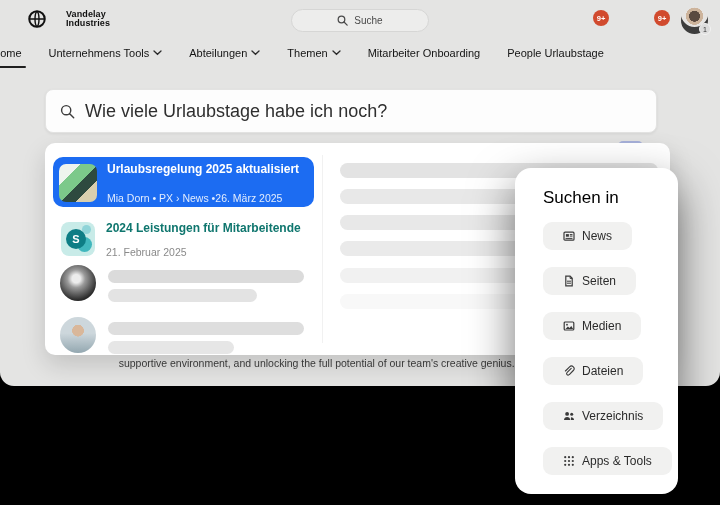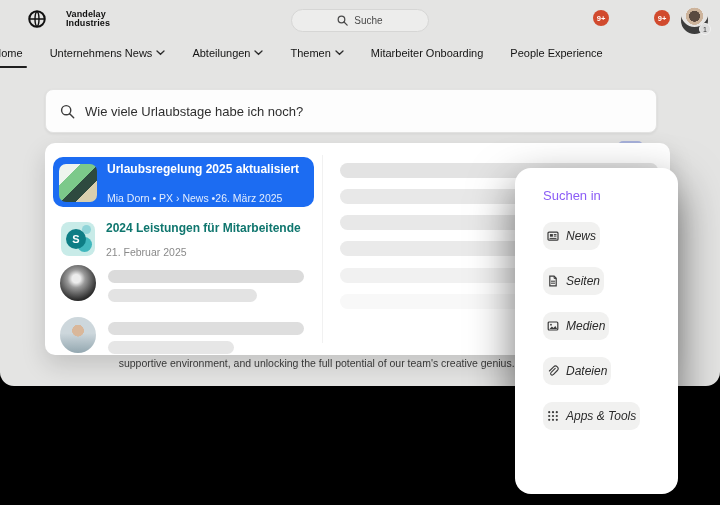--- a/index.html
+++ b/index.html
@@ -33,21 +33,21 @@
          align-items:center; gap:27px; }
   .nav-item { position:relative; display:flex; align-items:center; gap:4px; font-size:11px;
               color:#141414; cursor:pointer; white-space:nowrap; }
   .nav-item.active::after { content:""; position:absolute; left:-4px; right:-4px; bottom:-9px;
               height:2.5px; background:#1f1f1f; border-radius:2px; }
 
   
   .search-box { position:absolute; left:45px; top:89px; width:612px; height:44px; background:#fdfdfd;
                 border:1px solid #e3e3e2; border-radius:8px; display:flex; align-items:center;
                 gap:10px; padding:0 14px; box-shadow:0 1px 3px rgba(0,0,0,.07); }
-  .search-box span { font-size:13px; color:#2f2f2f; }
+  .search-box span { font-size:18px; color:#2f2f2f; }
 
   .mini-pill { position:absolute; left:618px; top:141px; width:25px; height:10px; border-radius:5px;
                background:#a9b3dd; }
 
   
   .bg-text { position:absolute; left:0; top:357px; width:720px; text-align:center;
              font-size:10.5px; color:#3d3d3d; white-space:nowrap; overflow:hidden; }
 
   
   .results-card { position:absolute; left:45px; top:143px; width:625px; height:212px; background:#fff;
@@ -88,25 +88,25 @@
   .r1 { top:20px;  width:318px; background:#e3e3e3; }
   .r2 { top:46px;  width:330px; background:#e8e8e8; }
   .r3 { top:72px;  width:330px; background:#e8e8e8; }
   .r4 { top:98px;  width:330px; background:#eaeaea; }
   .r5 { top:125px; width:320px; background:#f1f1f1; }
   .r6 { top:151px; width:300px; background:#f8f8f8; }
 
   
   .panel { position:absolute; left:515px; top:168px; width:163px; height:326px; background:#fff;
            border-radius:16px; box-shadow:0 18px 45px rgba(0,0,0,.55); }
-  .panel-title { position:absolute; left:28px; top:20px; font-size:13px; font-weight:500; color:#8b5cf6; }
+  .panel-title { position:absolute; left:28px; top:20px; font-size:17px; font-weight:500; color:#000000; }
   .chip-col { position:absolute; left:28px; top:54px; display:flex; flex-direction:column;
               gap:17px; align-items:flex-start; }
   .chip { display:inline-flex; align-items:center; gap:7px; background:#f1f1f0; border-radius:9px;
-          padding:7px 4px; cursor:pointer;font-style:italic; }
+          padding:7px 20px; cursor:pointer; }
   .chip span { font-size:12px; color:#2b2b2b; font-weight:500; white-space:nowrap; }
 
   svg { display:block; flex-shrink:0; }
 </style>
 </head>
 <body>
 
 <div class="stage">
   <div class="page">
 
@@ -133,42 +133,42 @@
     <div class="noti-badge badge2">9+</div>
     <div class="avatar-top">
       <div class="avatar-top-badge">1</div>
     </div>
 
     <div class="nav">
       <div class="nav-item active">
         <span>Home</span>
       </div>
       <div class="nav-item">
-        <span>Unternehmens News</span>
+        <span>Unternehmens Tools</span>
         <svg viewBox="0 0 9 6" width="9" height="6">
           <path d="M1 1l3.5 3.3L8 1" fill="none" stroke="#2c2c2c" stroke-width="1.3" stroke-linecap="round"></path>
           </svg>
       </div>
       <div class="nav-item">
         <span>Abteilungen</span>
         <svg viewBox="0 0 9 6" width="9" height="6">
           <path d="M1 1l3.5 3.3L8 1" fill="none" stroke="#2c2c2c" stroke-width="1.3" stroke-linecap="round"></path>
           </svg>
       </div>
       <div class="nav-item">
         <span>Themen</span>
         <svg viewBox="0 0 9 6" width="9" height="6">
           <path d="M1 1l3.5 3.3L8 1" fill="none" stroke="#2c2c2c" stroke-width="1.3" stroke-linecap="round"></path>
           </svg>
       </div>
       <div class="nav-item">
         <span>Mitarbeiter Onboarding</span>
       </div>
       <div class="nav-item">
-        <span>People Experience</span>
+        <span>People Urlaubstage</span>
       </div>
     </div>
 
     <div class="search-box">
       <svg viewBox="0 0 16 16" width="15" height="15">
         <circle cx="6.6" cy="6.6" r="4.9" fill="none" stroke="#3c3c3c" stroke-width="1.5"></circle>
         <line x1="10.3" y1="10.3" x2="14.6" y2="14.6" stroke="#3c3c3c" stroke-width="1.5" stroke-linecap="round"></line>
       </svg>
       <span>Wie viele Urlaubstage habe ich noch?</span>
     </div>
@@ -248,20 +248,29 @@
         <span>Medien</span>
       </div>
 
       <div class="chip">
         <svg viewBox="0 0 12 12" width="12" height="12">
           <path d="M9.2 3.4L5.2 7.4a1.5 1.5 0 102.1 2.1l4-4a2.6 2.6 0 10-3.7-3.7L3.4 6" fill="none" stroke="#3a3a3a" stroke-width="1.1" stroke-linecap="round" transform="translate(-1 0)"></path>
         </svg>
         <span>Dateien</span>
       </div>
 
+      <div class="chip">
+        <svg viewBox="0 0 12 12" width="12" height="12">
+          <circle cx="4.1" cy="3.9" r="1.9" fill="#3a3a3a"></circle>
+          <path d="M1 10c0-1.9 1.4-3.1 3.1-3.1S7.2 8.1 7.2 10z" fill="#3a3a3a"></path>
+          <circle cx="8.7" cy="4.2" r="1.5" fill="#3a3a3a"></circle>
+          <path d="M8 7.3c1.7 0 3 1.1 3 2.7H7.8z" fill="#3a3a3a"></path>
+        </svg>
+        <span>Verzeichnis</span>
+      </div>
 
       <div class="chip">
         <svg viewBox="0 0 12 12" width="12" height="12">
           <circle cx="2.2" cy="2.2" r="1.1" fill="#3a3a3a"></circle>
             <circle cx="6" cy="2.2" r="1.1" fill="#3a3a3a"></circle>
             <circle cx="9.8" cy="2.2" r="1.1" fill="#3a3a3a"></circle>
           <circle cx="2.2" cy="6" r="1.1" fill="#3a3a3a"></circle>
             <circle cx="6" cy="6" r="1.1" fill="#3a3a3a"></circle>
             <circle cx="9.8" cy="6" r="1.1" fill="#3a3a3a"></circle>
           <circle cx="2.2" cy="9.8" r="1.1" fill="#3a3a3a"></circle>

